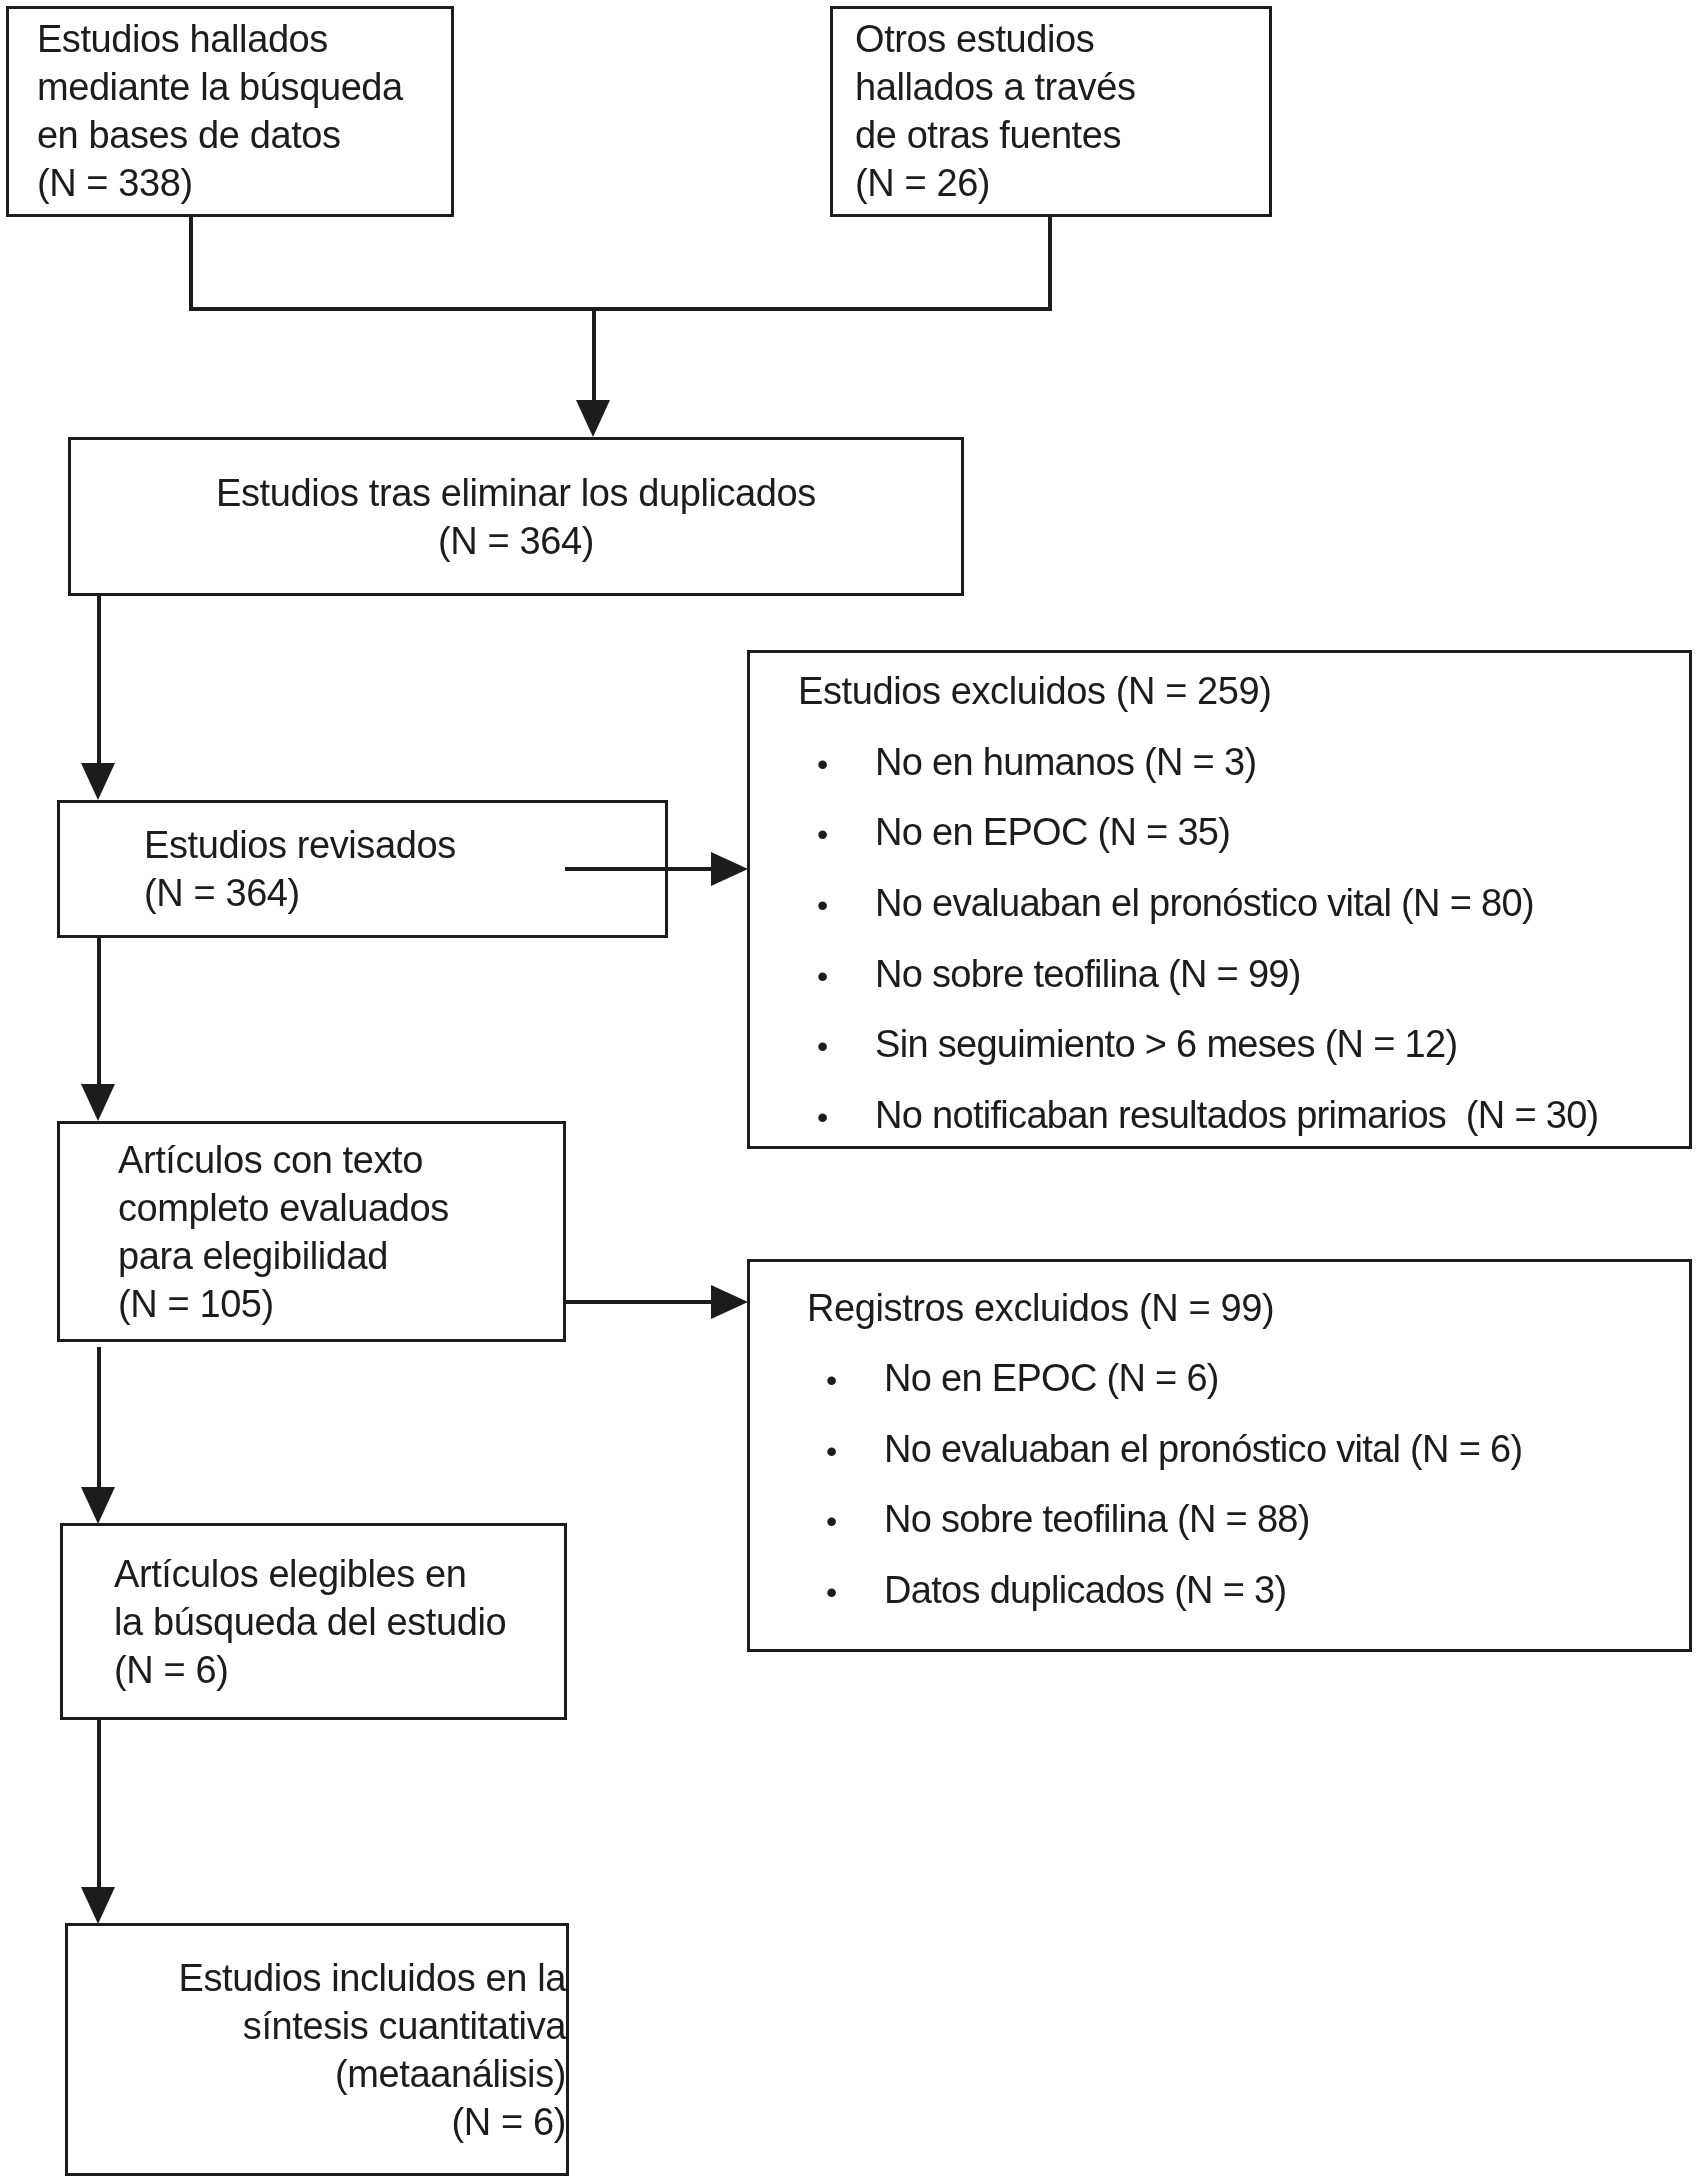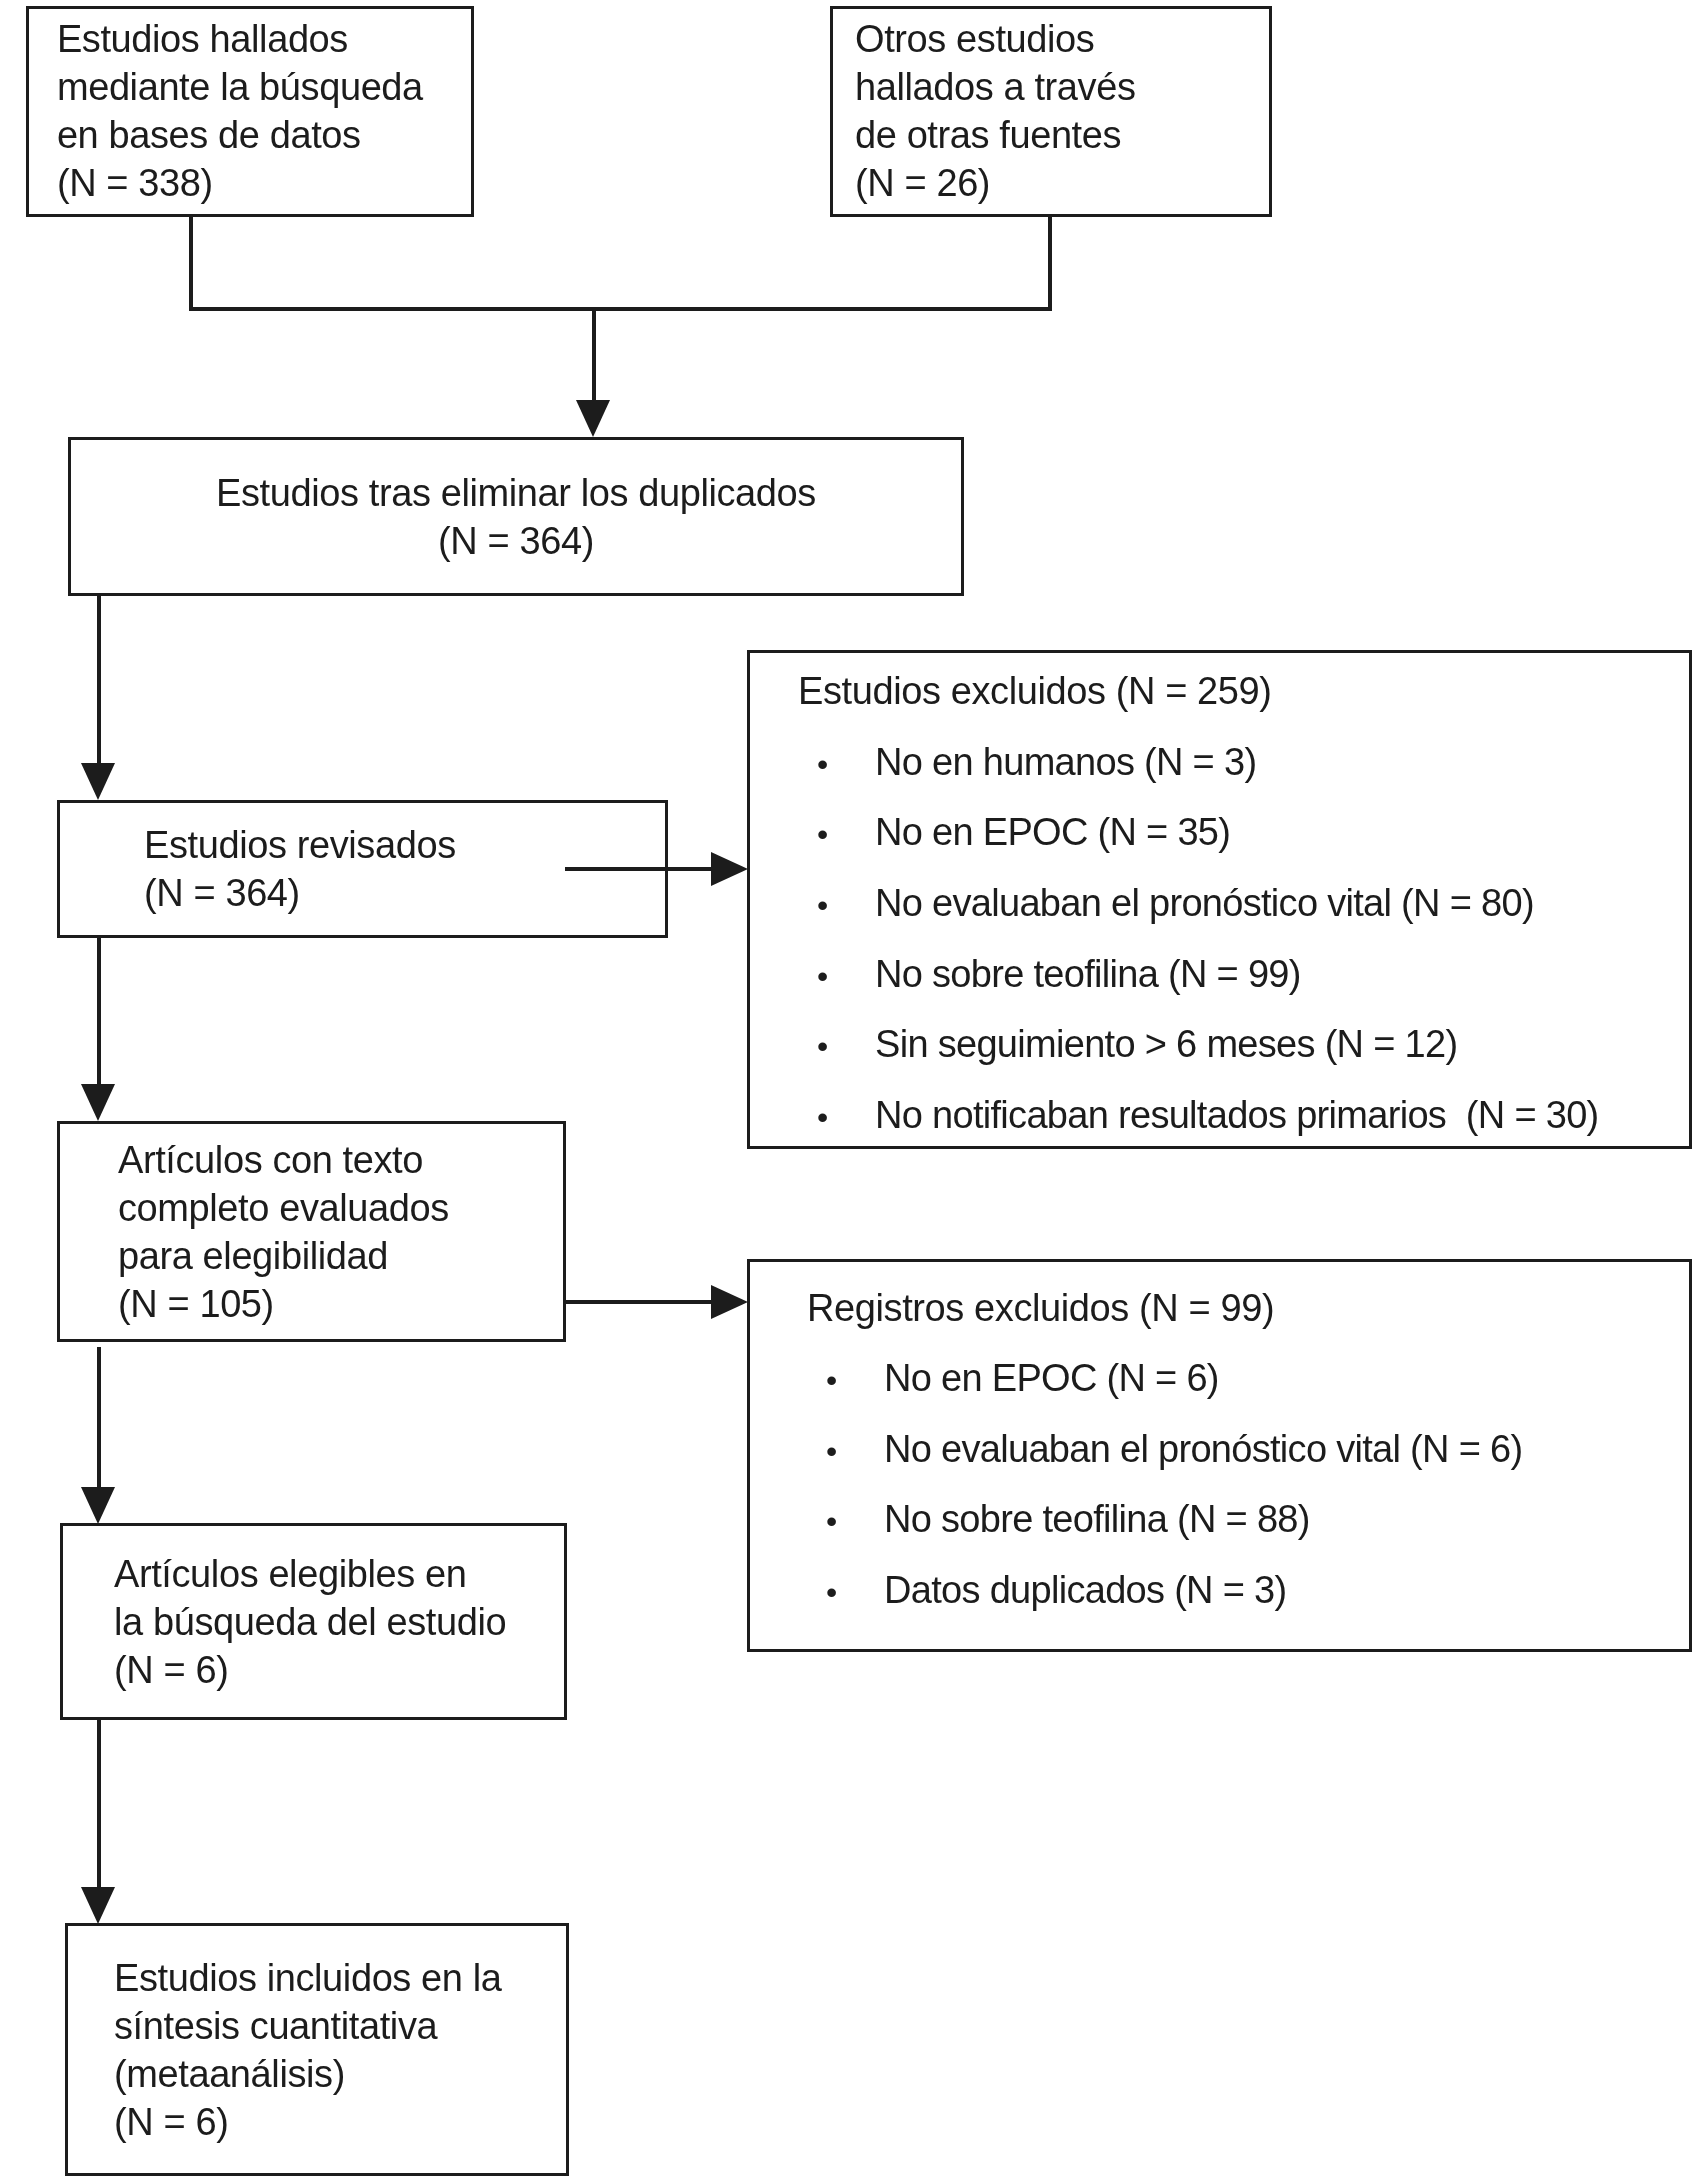--- a/index.html
+++ b/index.html
@@ -29,27 +29,27 @@
     font-size: 38px;
     line-height: 48px;
     letter-spacing: -0.4px;
     white-space: pre-line;
   }
   .center .box-text {
     text-align: center;
     line-height: 48px;
   }
   
-  #box-db        { left: 5.9px;    top: 5.9px;    width: 448px;  height: 211px; padding-left: 28px; margin-left: 20px; }
+  #box-db        { left: 5.9px;    top: 5.9px;    width: 448px;  height: 211px; padding-left: 28px; }
   #box-other     { left: 830px; top: 5.9px;    width: 442px;  height: 211px; padding-left: 22px; }
   #box-dedup     { left: 68px;   top: 437px;  width: 896px; height: 159px; }
   #box-reviewed  { left: 57px;   top: 800px; width: 611px;  height: 138px; padding-left: 84px; }
   #box-fulltext  { left: 57px;   top: 1121px; width: 509px;  height: 221px; padding-left: 58px; }
   #box-eligible  { left: 60px;   top: 1523px; width: 507px;  height: 197px; padding-left: 51px; }
-  #box-included  { left: 65px;   top: 1923px; width: 504px;  height: 253px; padding-left: 46px; }
+  #box-included  { left: 65px;   top: 1923px; width: 504px;  height: 253px; padding-left: 46px; text-align: right; }
   
   #box-exc1 { left: 747px; top: 650px;  width: 945px; height: 499px;
               justify-content: flex-start; padding: 13.2px 7.3px 0 48px; }
   #box-exc2 { left: 747px; top: 1259px; width: 945px; height: 393px;
               justify-content: flex-start; padding: 20.6px 7.3px 0 57px; }
   .exc-title {
     font-size: 38px;
     line-height: 51px;
     letter-spacing: -0.4px;
     white-space: pre;

